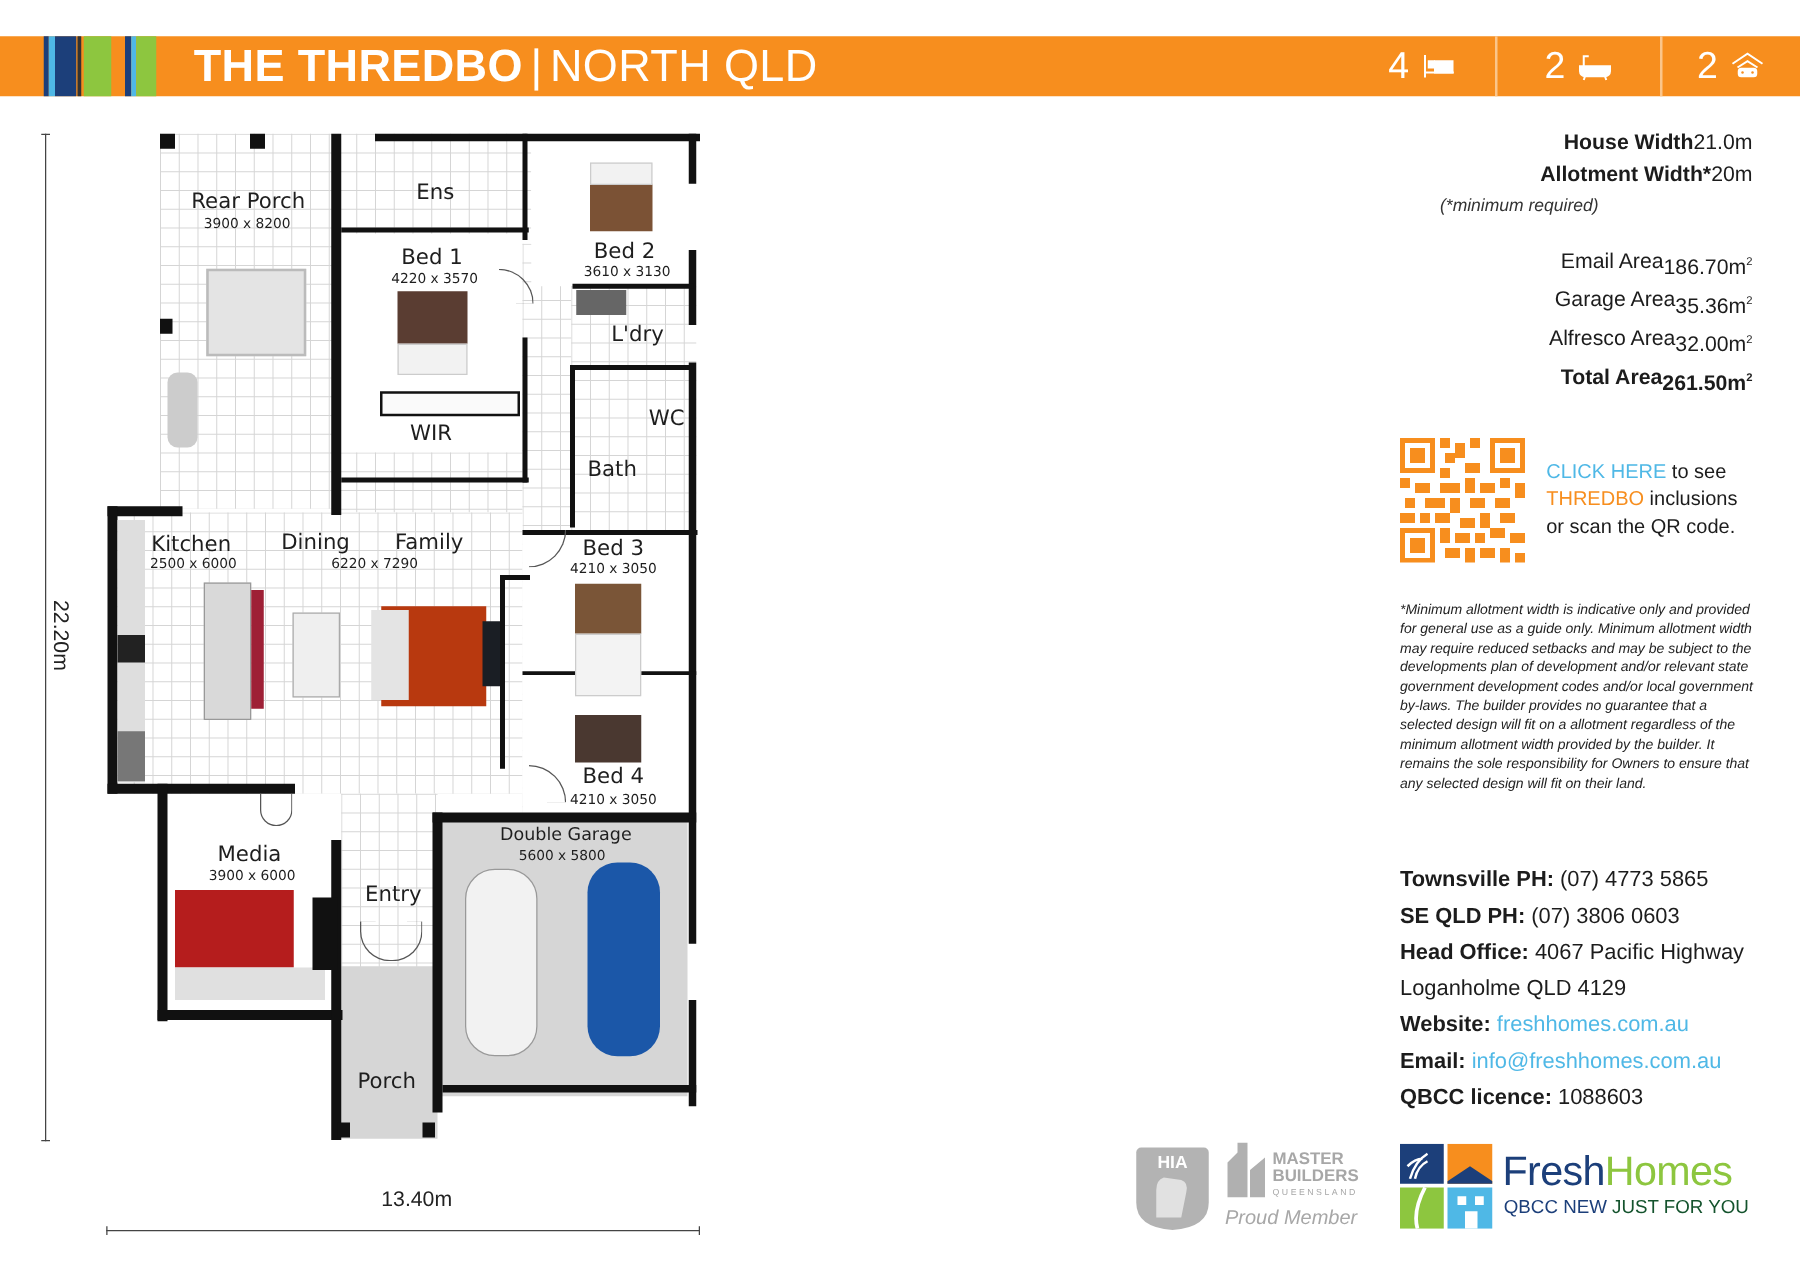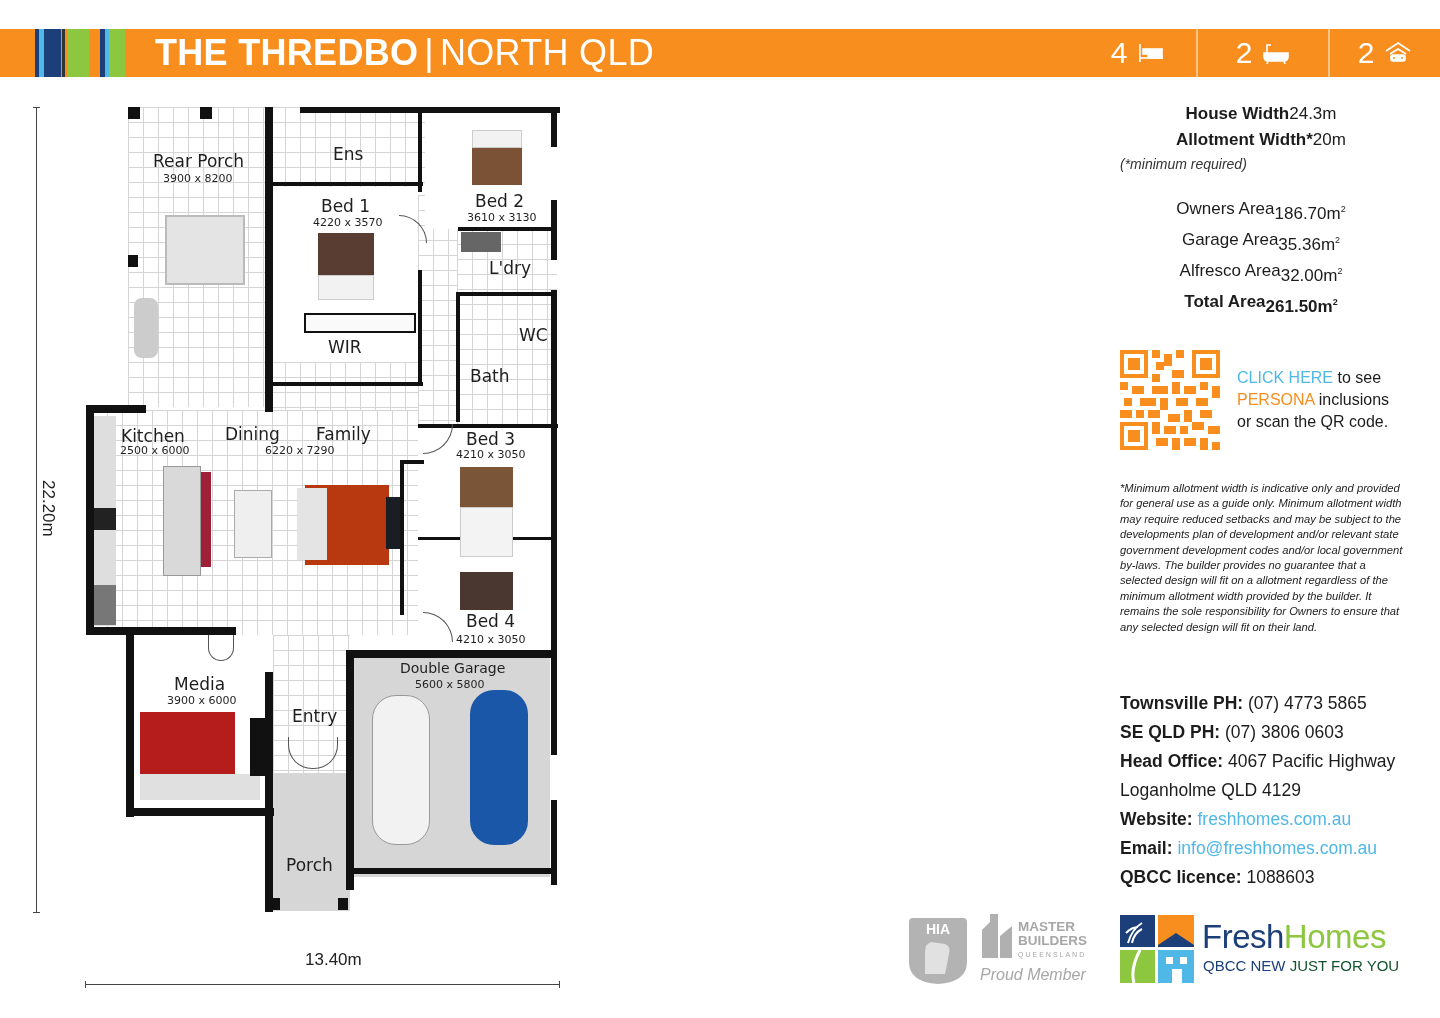--- a/index.html
+++ b/index.html
@@ -33,24 +33,24 @@
     background-image: linear-gradient(#d5d5d5 1px, transparent 1px), linear-gradient(90deg, #d5d5d5 1px, transparent 1px);
     background-size: 15px 15px; }
   .wall { position: absolute; background: #111; }
   .room-label { position: absolute; font-family: "DejaVu Sans", sans-serif; font-size: 17px; color: #1e1e1e; white-space: nowrap; text-align: center; }
   .room-dim { position: absolute; font-family: "DejaVu Sans", sans-serif; font-size: 11px; color: #1e1e1e; white-space: nowrap; text-align: center; }
   .furn { position: absolute; }
   .door-arc { position: absolute; border: 1px solid #555; }
 
   
   .info { position: absolute; left: 1120px; width: 282px; font-family: "Liberation Sans", sans-serif; }
-  .row { display: flex; justify-content: center; font-size: 17px; line-height: 26px; }
+  .row { display: flex; justify-content: flex-end; font-size: 17px; line-height: 26px; }
   .row.bold { font-weight: 700; }
   .row .v sup { font-size: 9px; vertical-align: 7px; }
-  .note-small { font-size: 14px; font-style: italic; color: #333; line-height: 22px; }
+  .note-small { font-size: 14px; font-style: italic; color: #333; line-height: 22px; margin-left: 32px; }
 
   .qr-block { position: absolute; left: 1120px; top: 350px; display: flex; }
   .qr { width: 100px; height: 100px; }
   .qr-text { margin-left: 17px; margin-top: 17px; font-size: 16px; line-height: 22px; color: #1c1c1c; }
   .qr-text .blue { color: #4fb8e6; }
   .qr-text .orange { color: #f78e1e; }
 
   .disclaimer { position: absolute; left: 1120px; top: 481px; width: 290px; font-size: 11.2px; font-style: italic; line-height: 15.4px; color: #222; }
 
   .contact { position: absolute; left: 1120px; top: 689px; width: 300px; font-size: 17.5px; line-height: 29px; color: #1c1c1c; }
@@ -226,32 +226,32 @@
   <div class="room-dim" style="left:167px;top:694px">3900 x 6000</div>
   <div class="room-label" style="left:292px;top:706px">Entry</div>
   <div class="room-label" style="left:400px;top:660px;font-size:14px">Double Garage</div>
   <div class="room-dim" style="left:415px;top:678px">5600 x 5800</div>
   <div class="room-label" style="left:286px;top:855px">Porch</div>
 </div>
 
 <div class="info" style="top:101px">
   <div class="row bold">
     <span>House Width</span>
-    <span style="font-weight:400">24.3m</span>
+    <span style="font-weight:400">21.0m</span>
   </div>
   <div class="row bold">
     <span>Allotment Width*</span>
     <span style="font-weight:400">20m</span>
   </div>
   <div class="note-small">(*minimum required)</div>
 </div>
 
 <div class="info" style="top:196px">
   <div class="row">
-    <span>Owners Area</span>
+    <span>Email Area</span>
     <span class="v"><span>186.70m</span><sup>2</sup></span>
   </div>
   <div class="row">
     <span>Garage Area</span>
     <span class="v"><span>35.36m</span><sup>2</sup></span>
   </div>
   <div class="row">
     <span>Alfresco Area</span>
     <span class="v"><span>32.00m</span><sup>2</sup></span>
   </div>
@@ -270,21 +270,21 @@
       <path d="M8 0h2v2h-2z M11 1h2v3h-2z M14 0h2v2h-2z M9 3h2v2h-2z M13 5h3v2h-3z M8 6h2v2h-2z"></path>
       <path d="M0 8h2v2h-2z M3 9h3v2h-3z M8 9h4v2h-4z M13 8h2v3h-2z M16 9h3v2h-3z M20 8h2v2h-2z M23 9h2v3h-2z"></path>
       <path d="M1 12h2v2h-2z M5 12h4v2h-4z M10 12h2v3h-2z M14 12h3v2h-3z M19 12h3v2h-3z"></path>
       <path d="M0 15h3v2h-3z M4 15h2v2h-2z M7 15h3v2h-3z M12 16h3v2h-3z M16 15h2v3h-2z M20 15h3v2h-3z"></path>
       <path d="M8 18h2v3h-2z M11 19h3v2h-3z M15 19h2v2h-2z M18 18h3v2h-3z M22 19h3v2h-3z"></path>
       <path d="M9 22h3v2h-3z M13 22h2v3h-2z M16 22h3v2h-3z M20 22h2v3h-2z M23 23h2v2h-2z"></path>
     </g>
   </svg>
   <div class="qr-text">
     <span class="blue">CLICK HERE</span><span> to see</span><br>
-    <span class="orange">PERSONA</span><span> inclusions</span><br>
+    <span class="orange">THREDBO</span><span> inclusions</span><br>
     <span>or scan the QR code.</span>
   </div>
 </div>
 
 <div class="disclaimer">*Minimum allotment width is indicative only and provided for general use as a guide only. Minimum allotment width may require reduced setbacks and may be subject to the developments plan of development and/or relevant state government development codes and/or local government by-laws. The builder provides no guarantee that a selected design will fit on a allotment regardless of the minimum allotment width provided by the builder. It remains the sole responsibility for Owners to ensure that any selected design will fit on their land.</div>
 
 <div class="contact">
   <div><b>Townsville PH:</b><span> (07) 4773 5865</span></div>
   <div><b>SE QLD PH:</b><span> (07) 3806 0603</span></div>
   <div><b>Head Office:</b><span> 4067 Pacific Highway</span></div>

